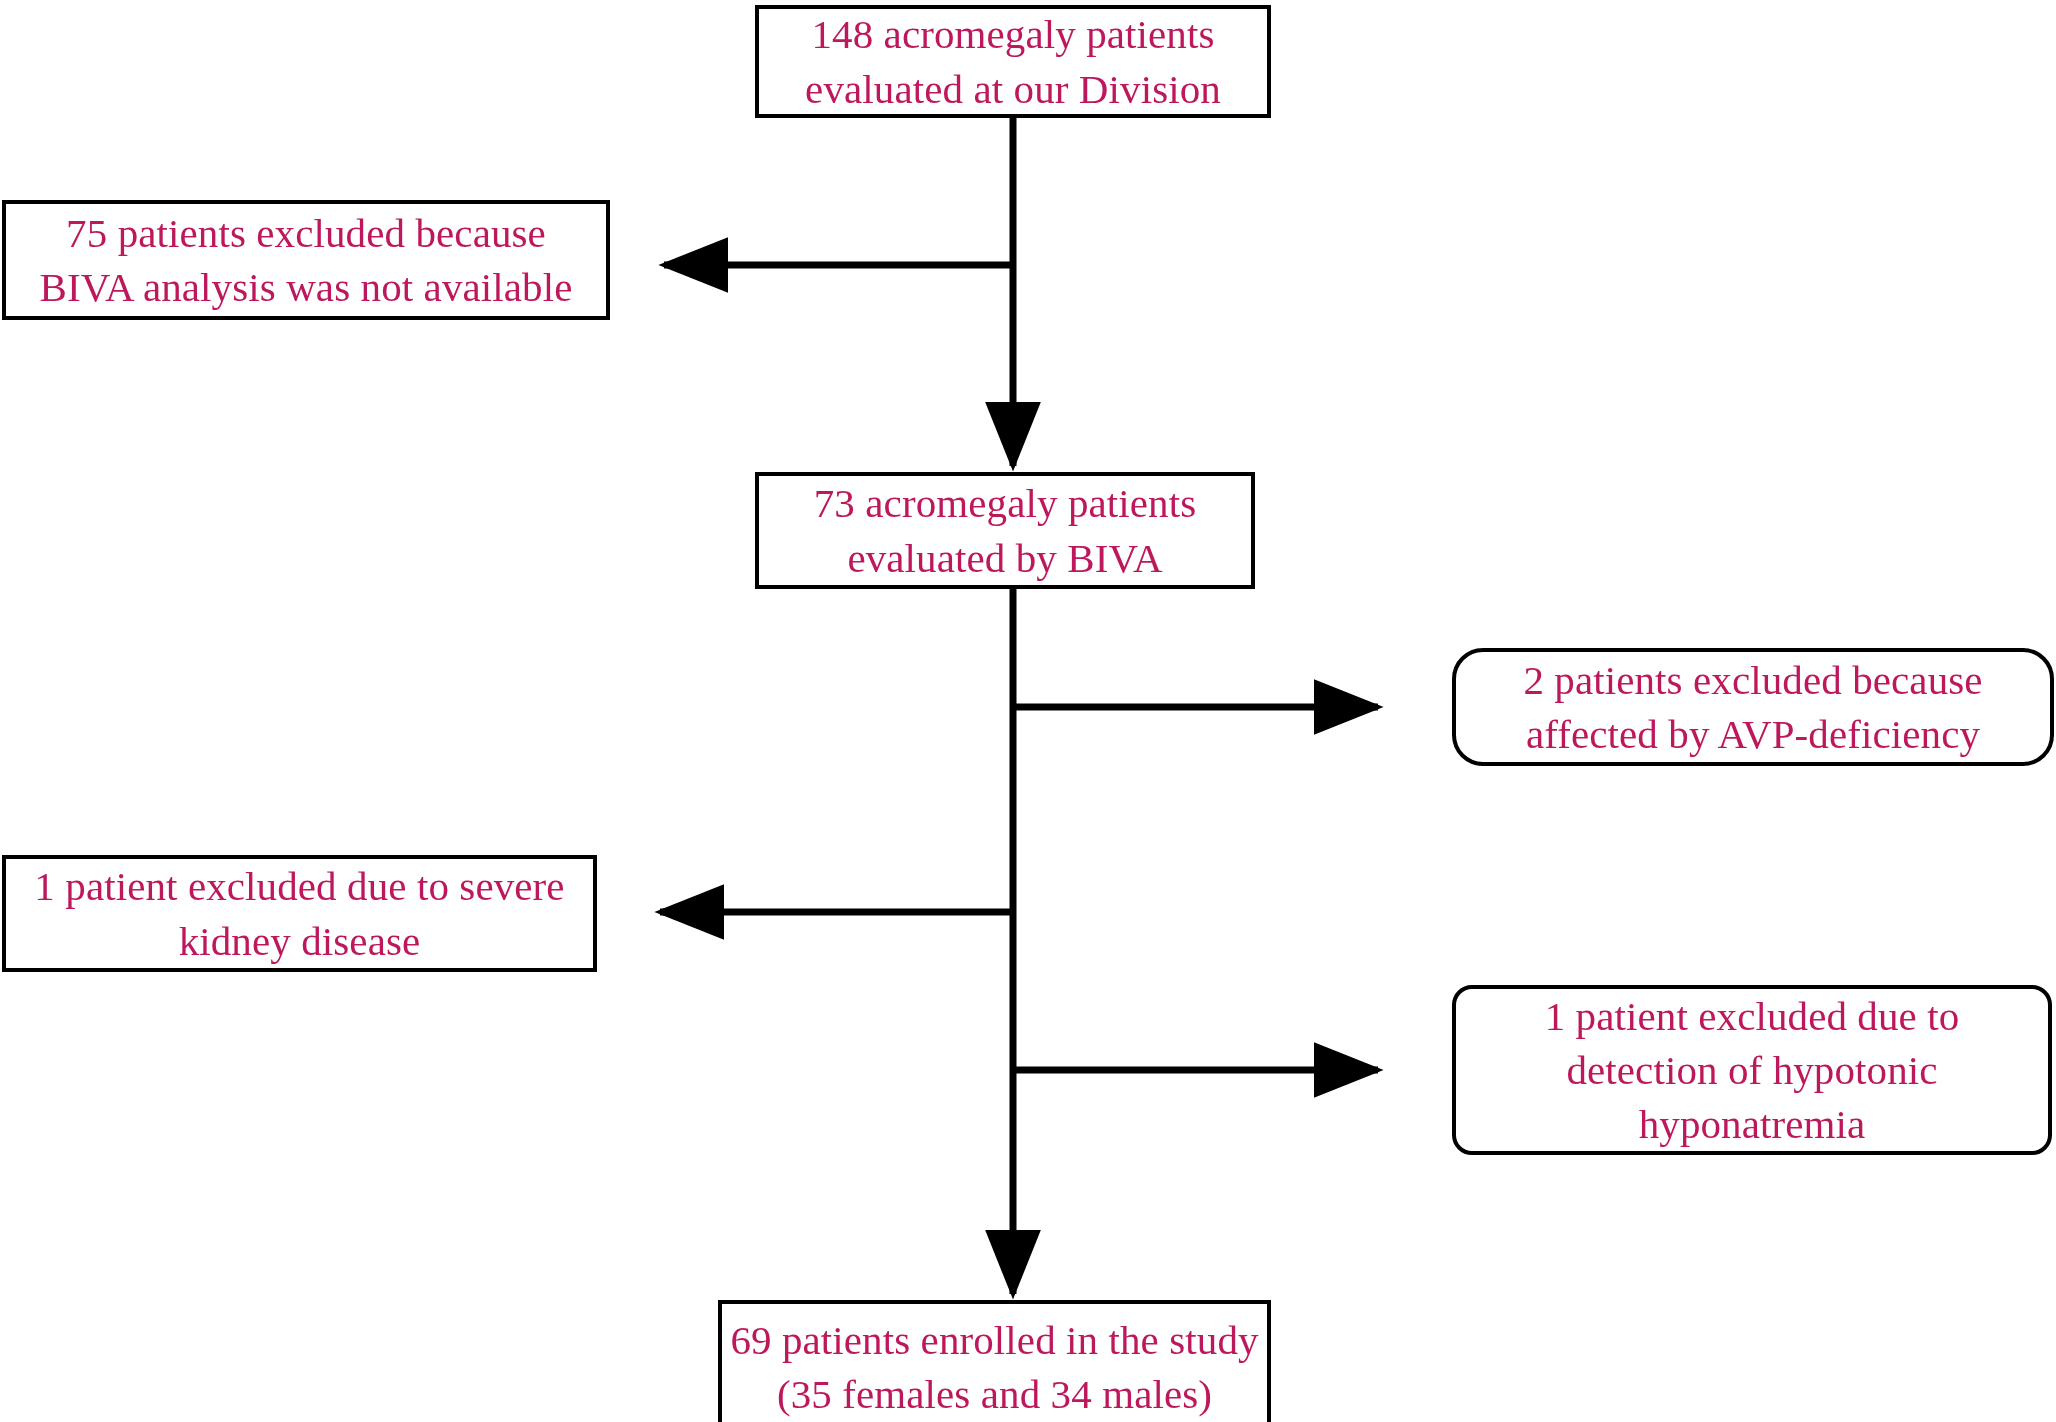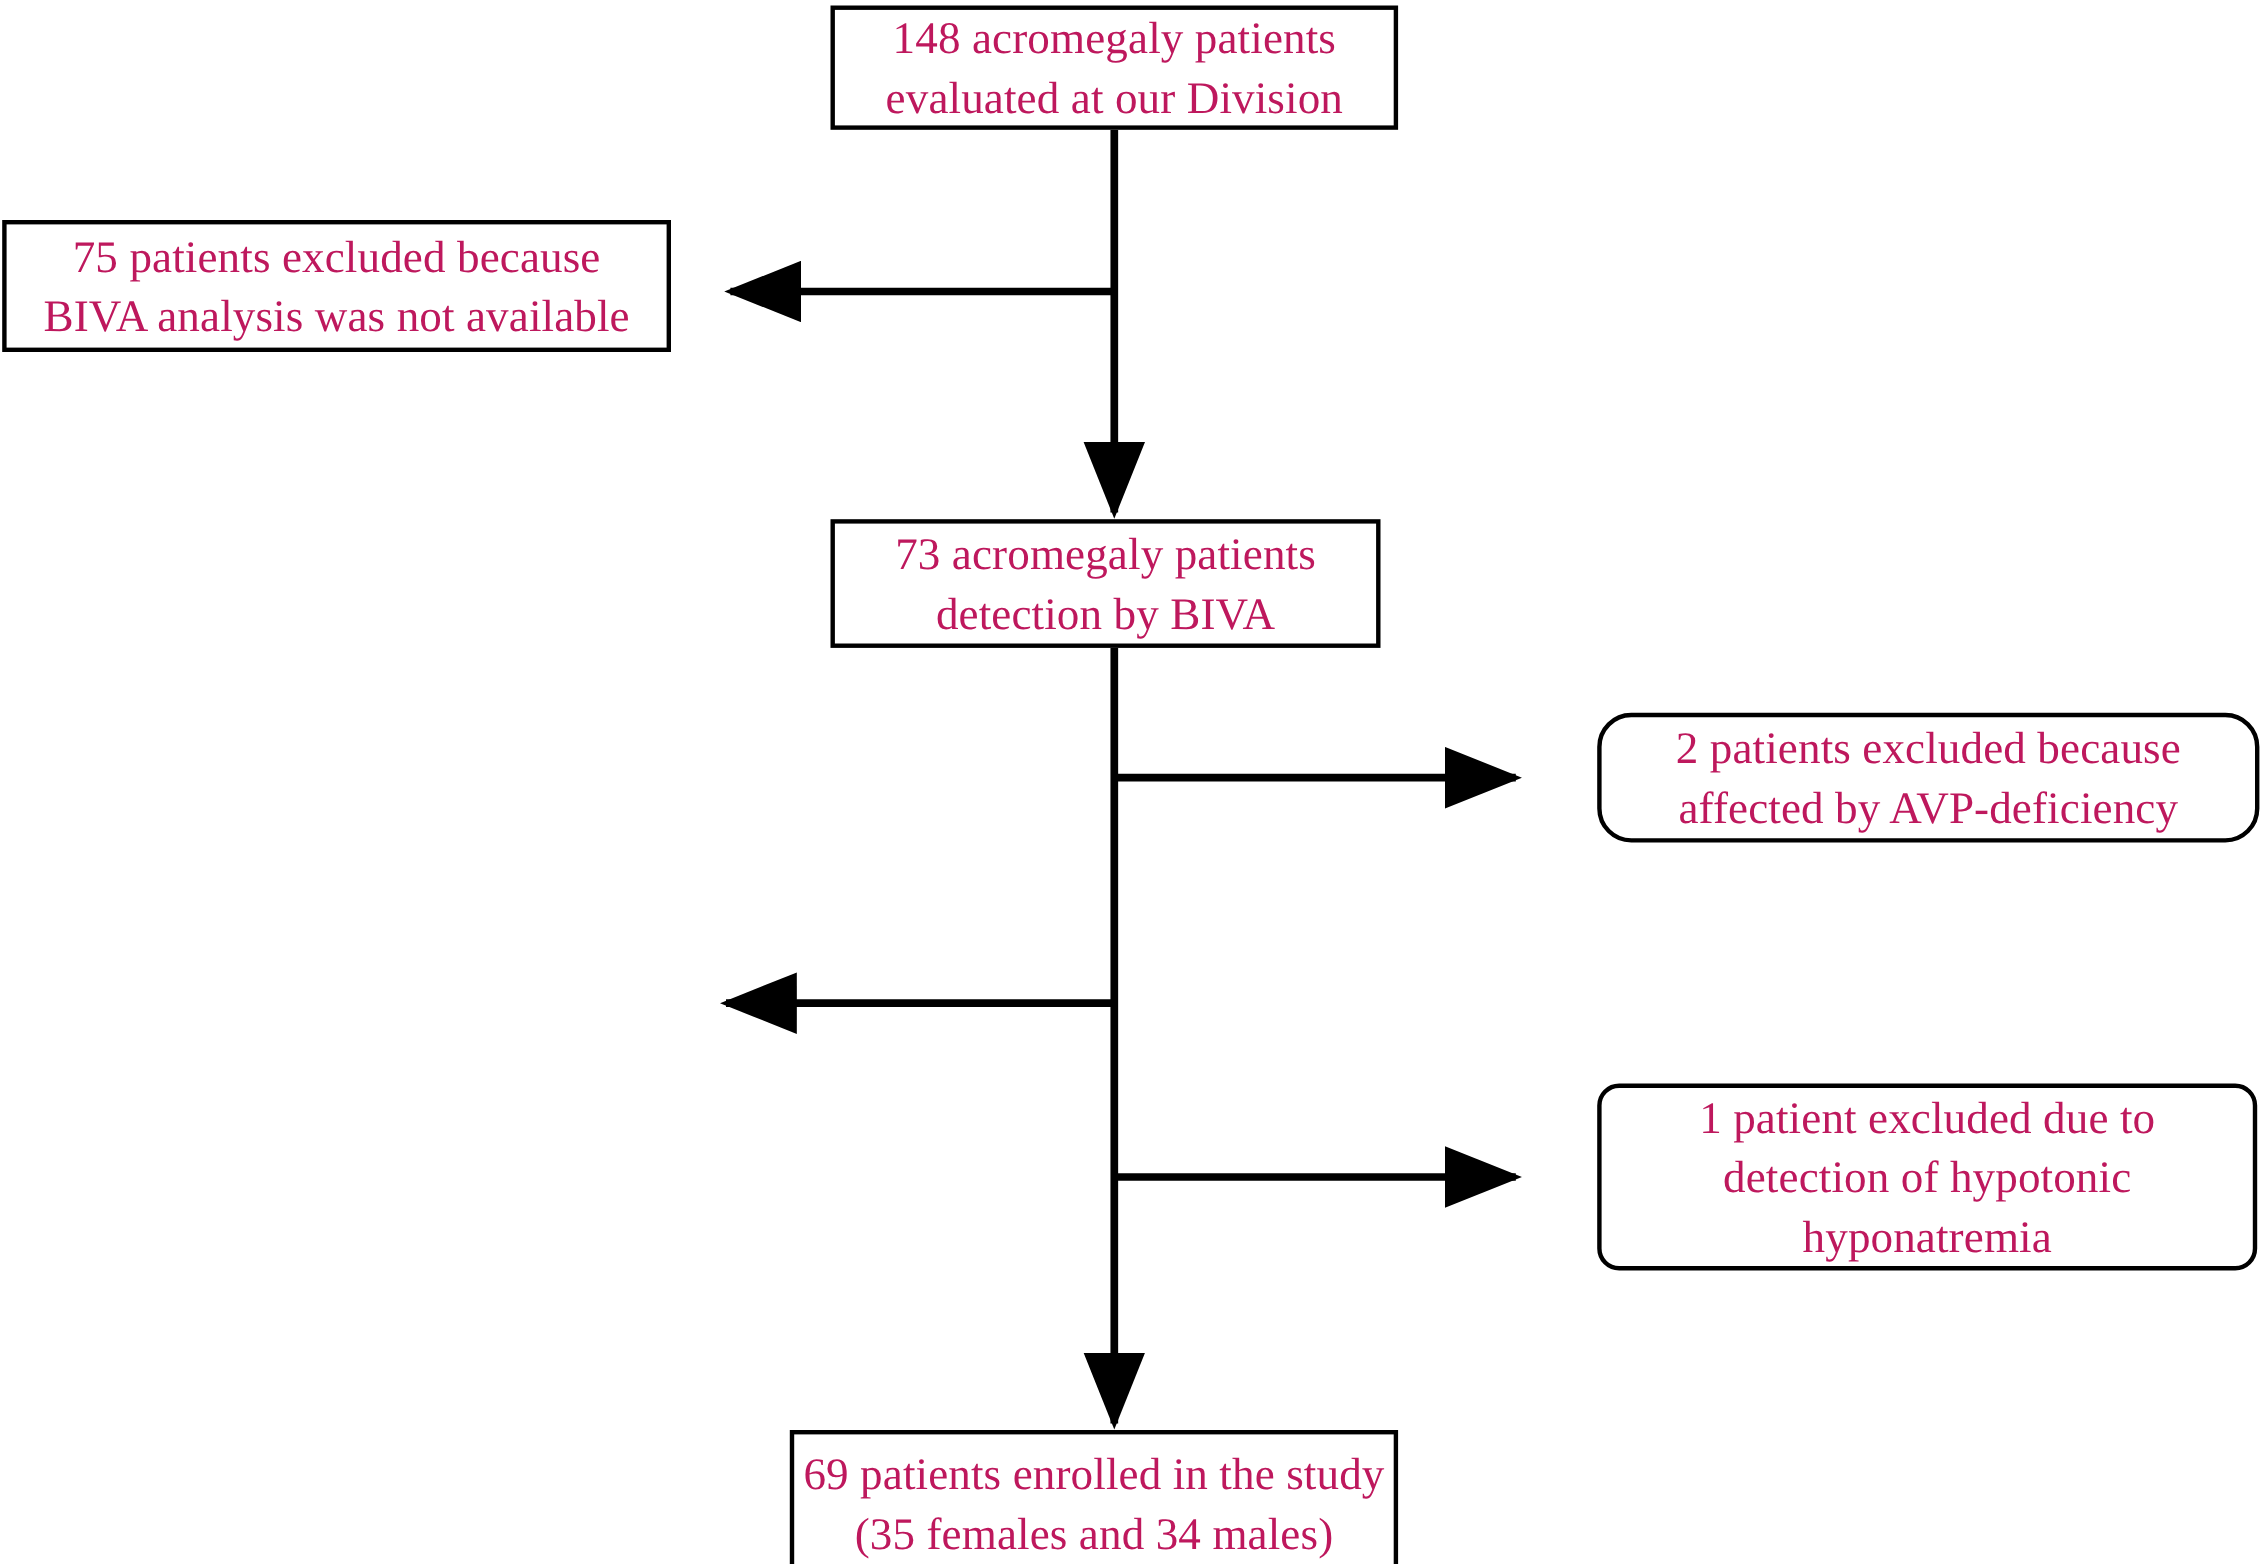--- a/index.html
+++ b/index.html
@@ -82,28 +82,32 @@
     <span class="ln">evaluated at our Division</span>
   </div>
 
   <div class="node" id="node-excl-biva">
     <span class="ln">75 patients excluded because</span>
     <span class="ln">BIVA analysis was not available</span>
   </div>
 
   <div class="node" id="node-biva">
     <span class="ln">73 acromegaly patients</span>
-    <span class="ln">detection by BIVA</span>
+    <span class="ln">evaluated by BIVA</span>
   </div>
 
   <div class="node" id="node-excl-avp">
     <span class="ln">2 patients excluded because</span>
     <span class="ln">affected by AVP-deficiency</span>
   </div>
 
+  <div class="node" id="node-excl-kidney">
+    <span class="ln">1 patient excluded due to severe</span>
+    <span class="ln">kidney disease</span>
+  </div>
 
   <div class="node" id="node-excl-hypo">
     <span class="ln">1 patient excluded due to</span>
     <span class="ln">detection of hypotonic</span>
     <span class="ln">hyponatremia</span>
   </div>
 
   <div class="node" id="node-final">
     <span class="ln">69 patients enrolled in the study</span>
     <span class="ln">(35 females and 34 males)</span>

